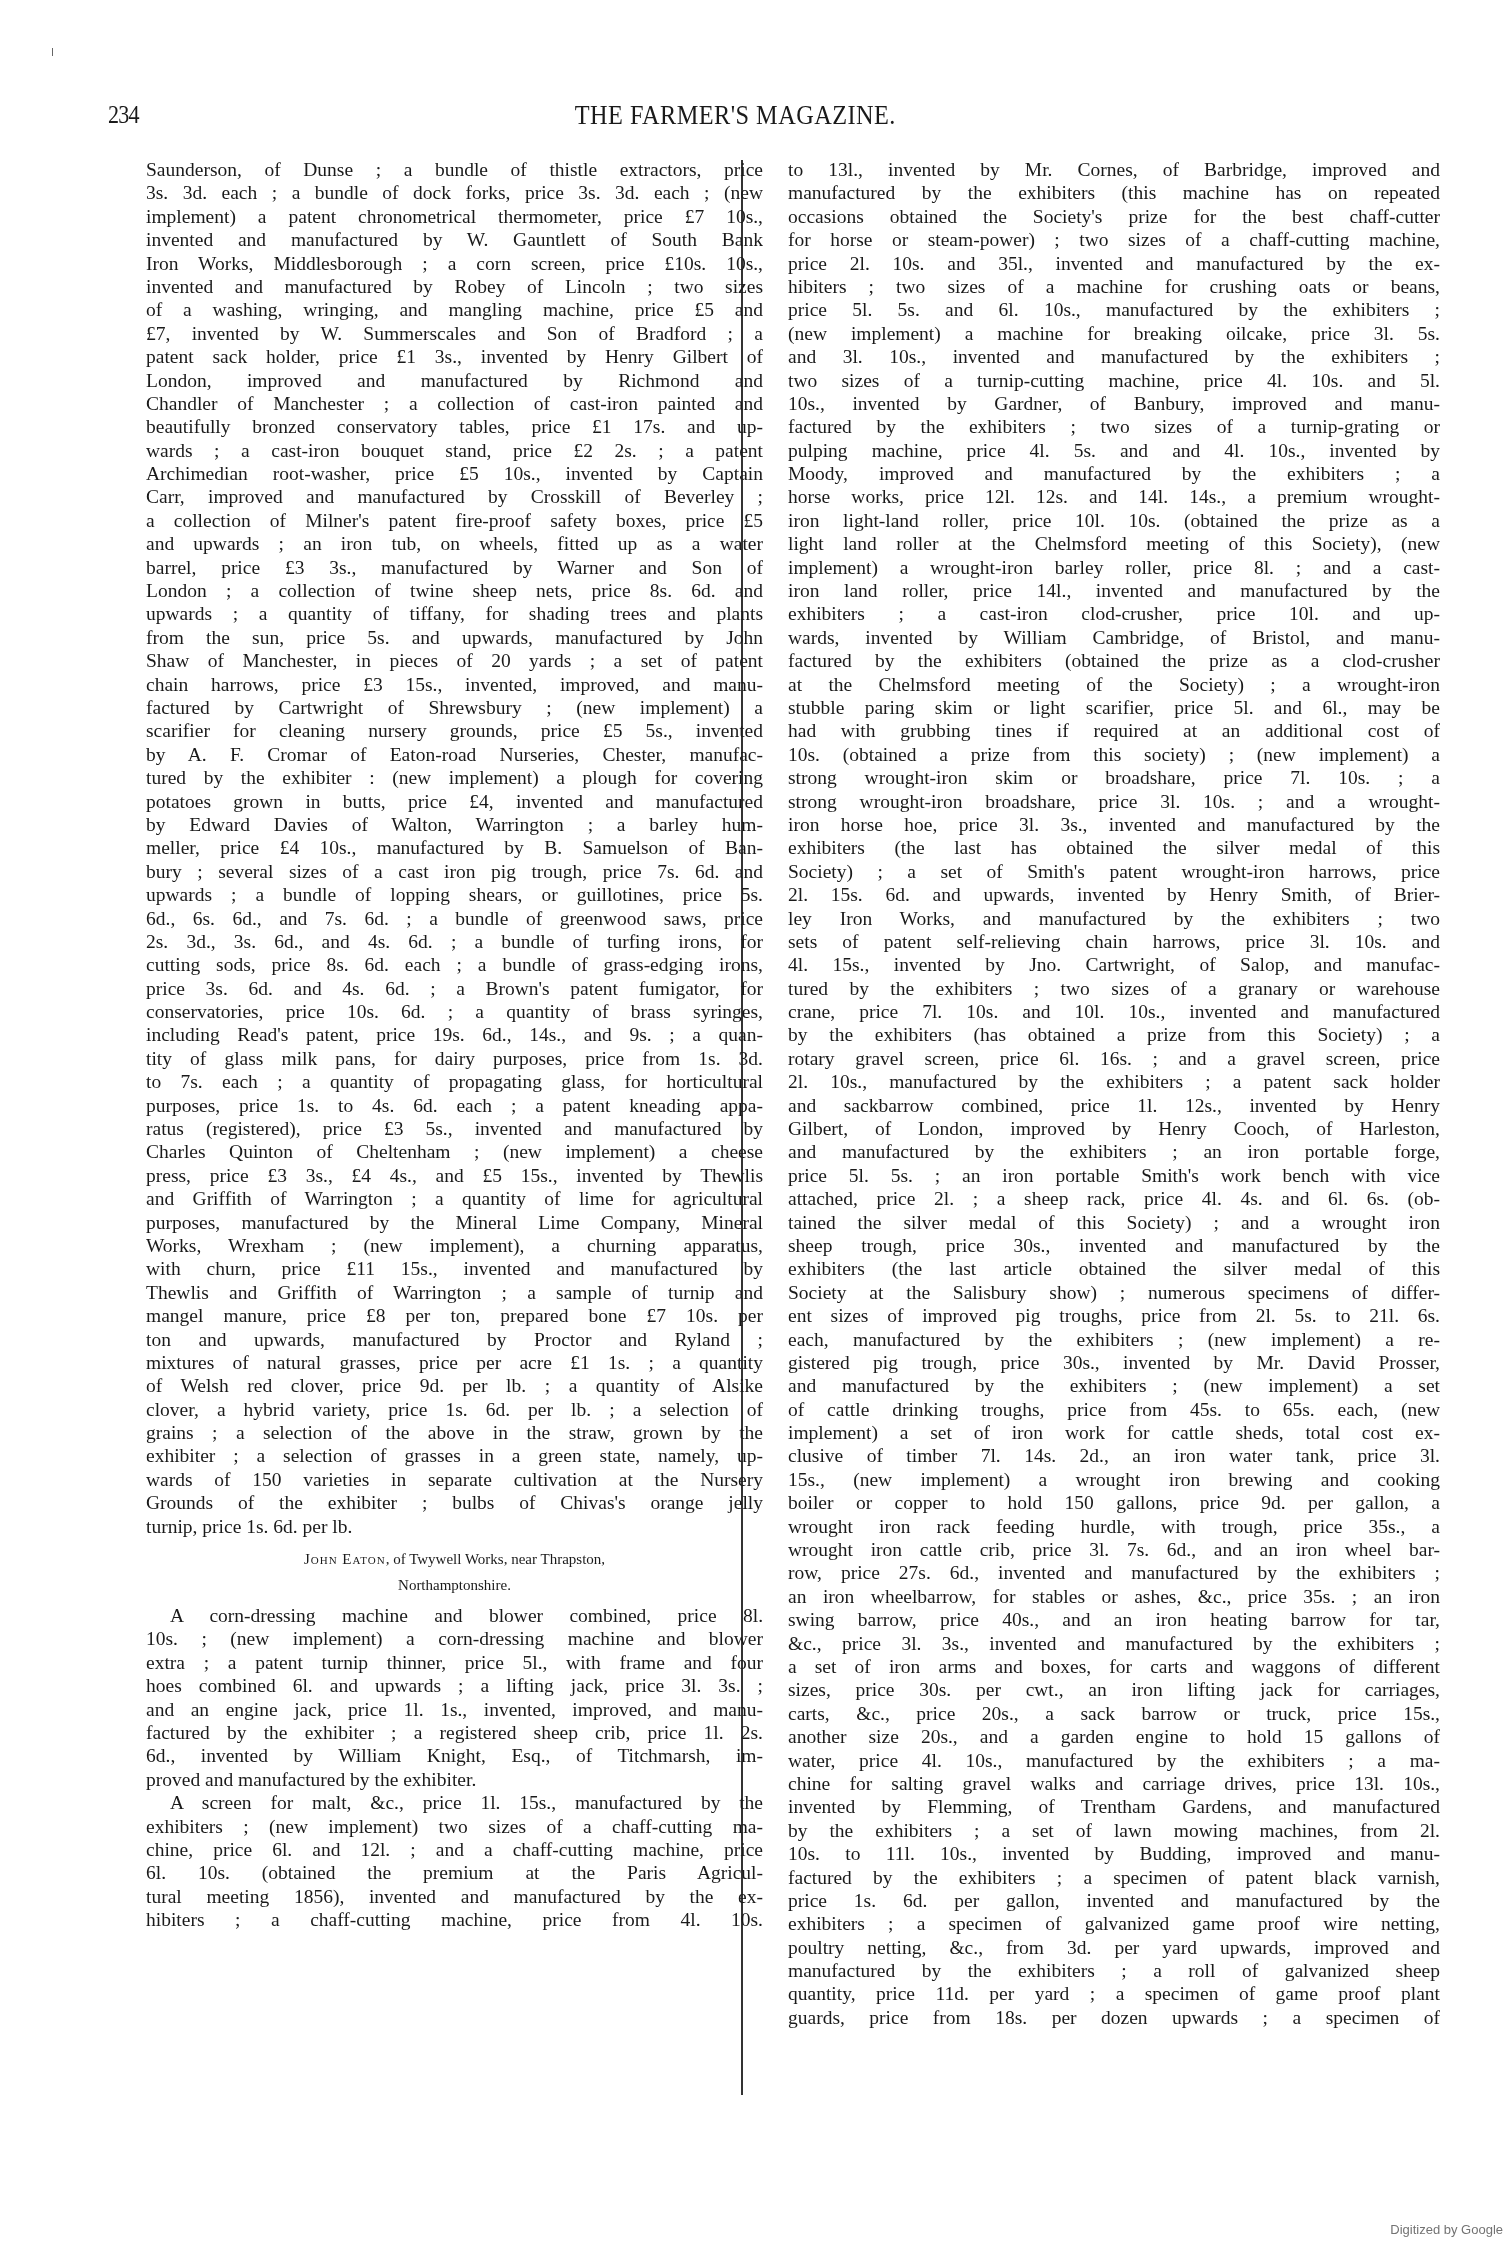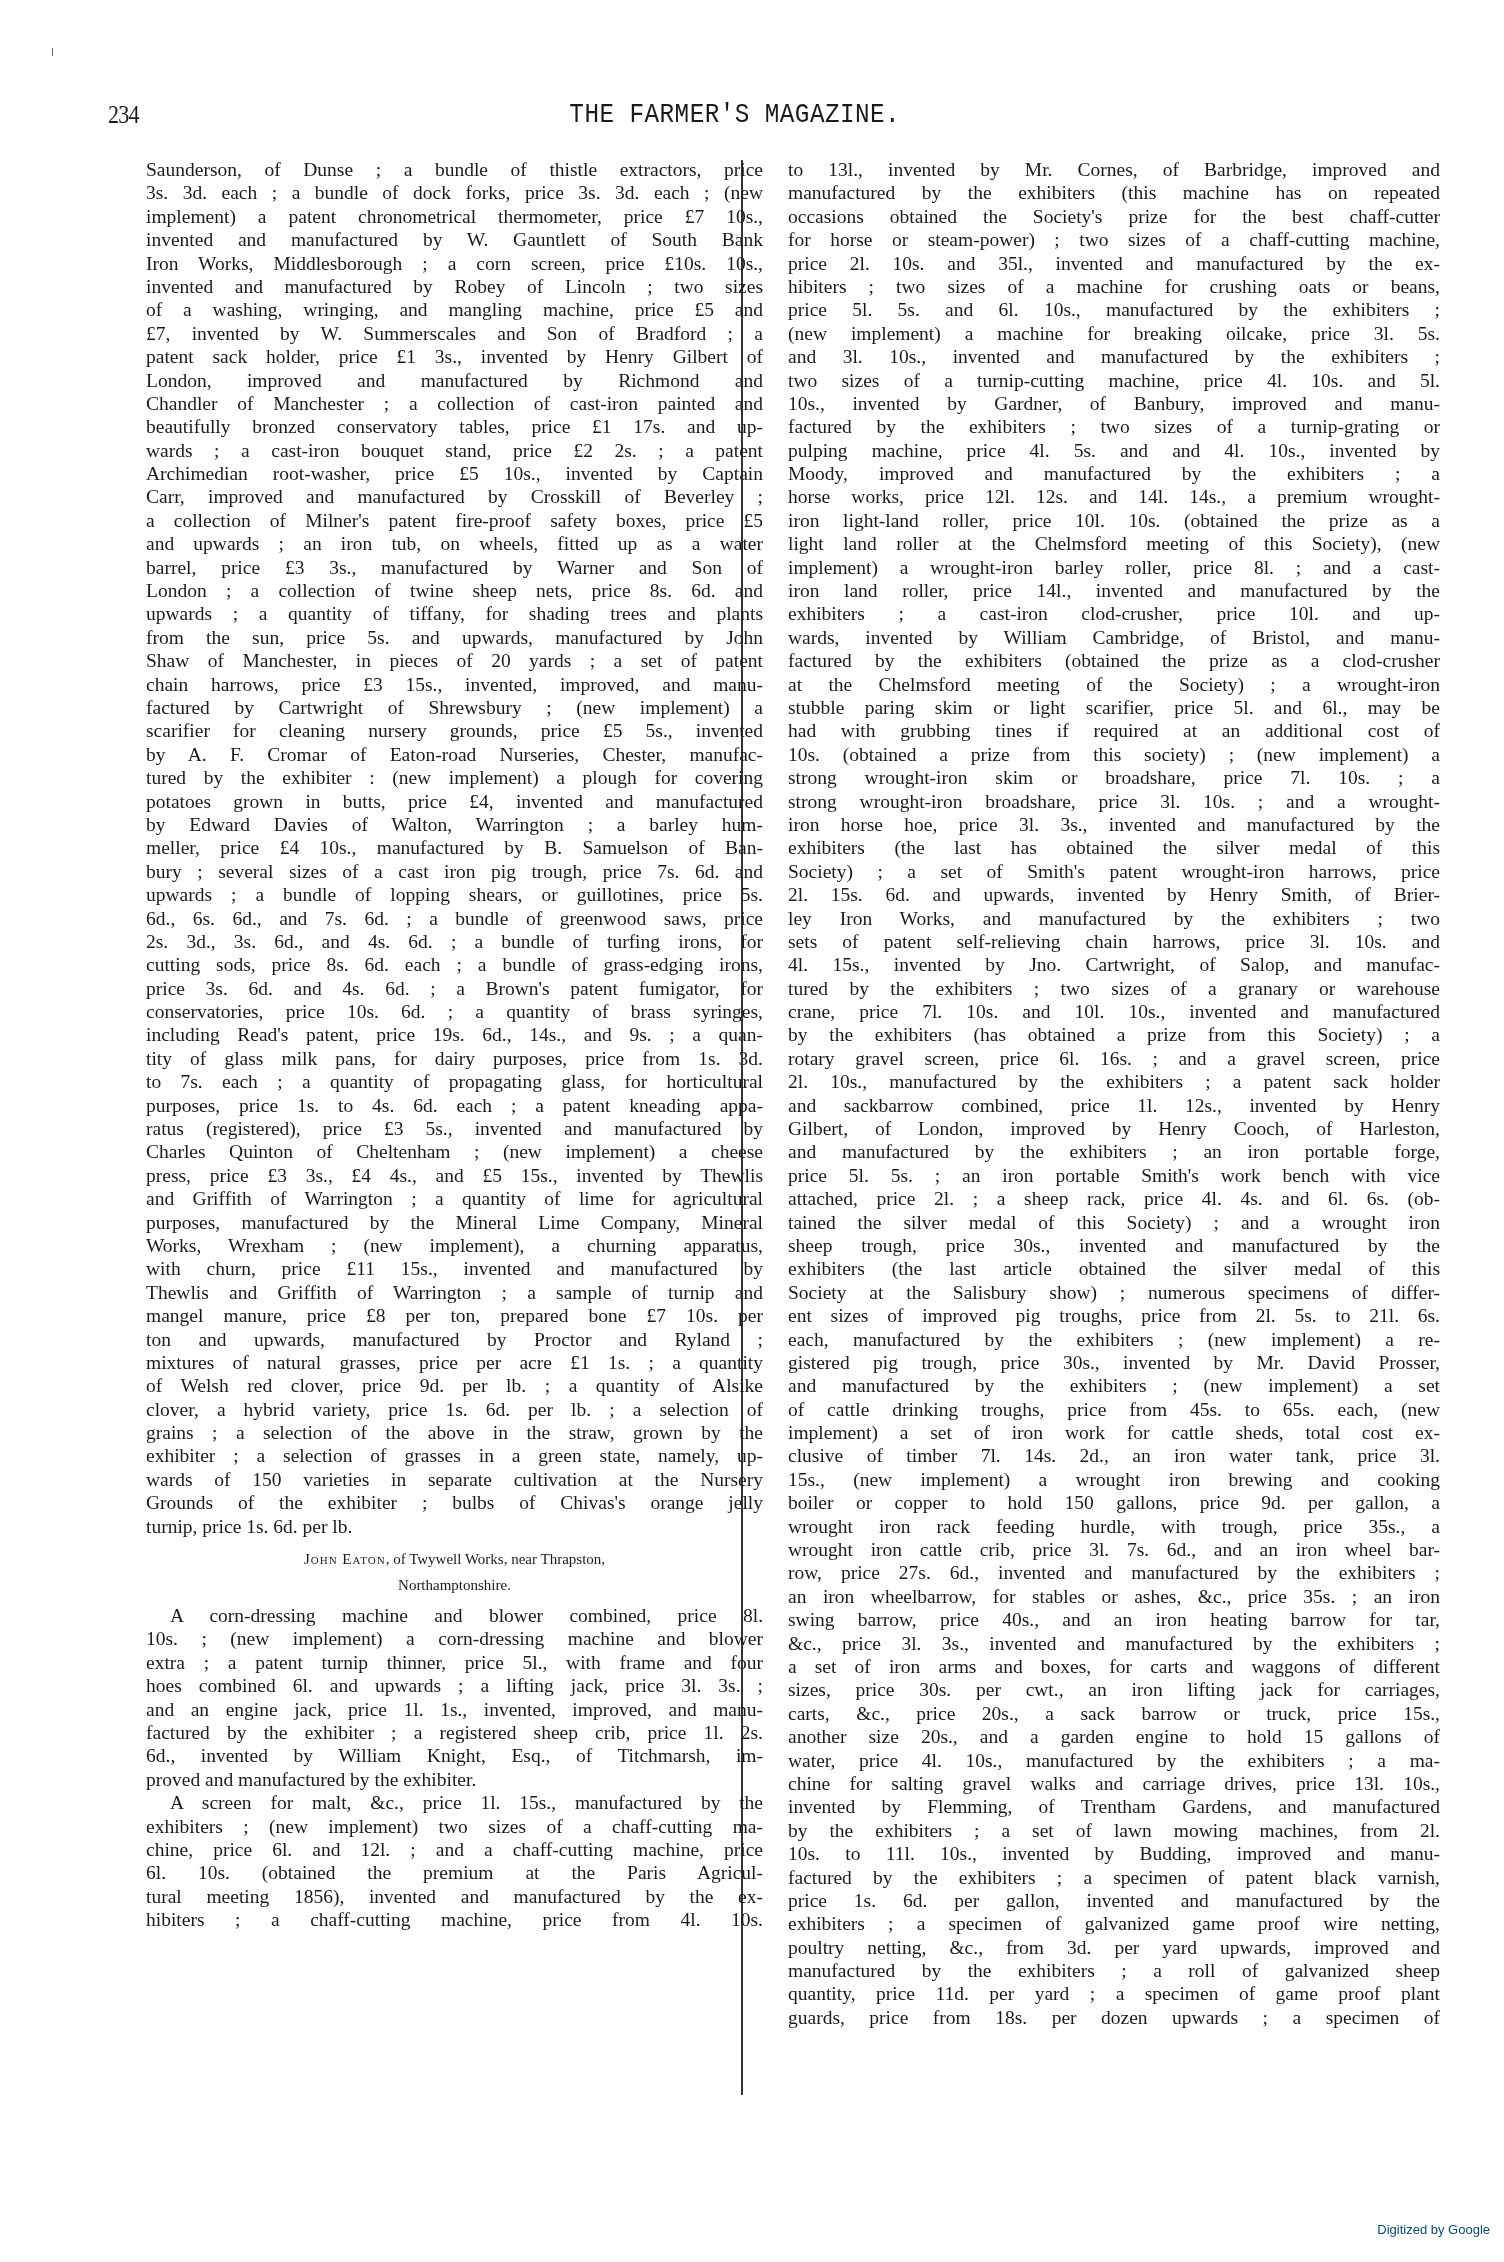--- a/index.html
+++ b/index.html
@@ -1,30 +1,30 @@
 <!DOCTYPE html>
 <html><head>
 <meta charset="utf-8">
 <style>
   html, body { margin:0; padding:0; background:#ffffff; }
   body { width:1504px; height:2262px; position:relative; overflow:hidden;
          font-family:"Liberation Serif","DejaVu Serif",serif; color:#1a1a1a; }
   .page-num { position:absolute; left:108px; top:100px; font-size:26px; letter-spacing:-1px; transform:scaleX(0.85); transform-origin:left top; }
-  .title { position:absolute; left:0; width:1470px; top:100px; text-align:center; font-size:27px; letter-spacing:0.5px;font-family:Liberation Mono, monospace; }
+  .title { position:absolute; left:0; width:1470px; top:100px; text-align:center; font-size:27px; letter-spacing:0.5px; }
   .title span { display:inline-block; transform:scaleX(0.9); }
   .col { position:absolute; top:158px; font-size:19.5px; line-height:23.4px;margin-left:36px; }
   .col.left { left:110px; width:617px; }
   .col.right { left:752px; width:652px; }
   .divider { position:absolute; left:741px; top:160px; width:2px; height:1935px; background:#333; }
   .line { display:block; white-space:nowrap; text-align:justify; text-align-last:justify; height:23.4px; overflow:hidden; }
   .line.last { text-align-last:left; }
   .line.indent { padding-left:24px; }
   .heading { display:block; text-align:center; font-size:15px; line-height:26px; margin:8px 0 6px 0; }
   .heading .sc { font-variant:small-caps; letter-spacing:1px; }
-  .footer { position:absolute; right:14px; top:2222px; font-family:"Liberation Sans","DejaVu Sans",sans-serif; font-size:13px; color:#0c4a6e; }
+  .footer { position:absolute; right:1px; top:2222px; font-family:"Liberation Sans","DejaVu Sans",sans-serif; font-size:13px; color:#737373; }
   .mark { position:absolute; left:52px; top:48px; width:1px; height:8px; background:#666; }
 </style>
 </head>
 <body>
 
 <div class="mark"></div>
 
 <div class="page-num">234</div>
 <div class="title"><span>THE FARMER'S MAGAZINE.</span></div>
 

